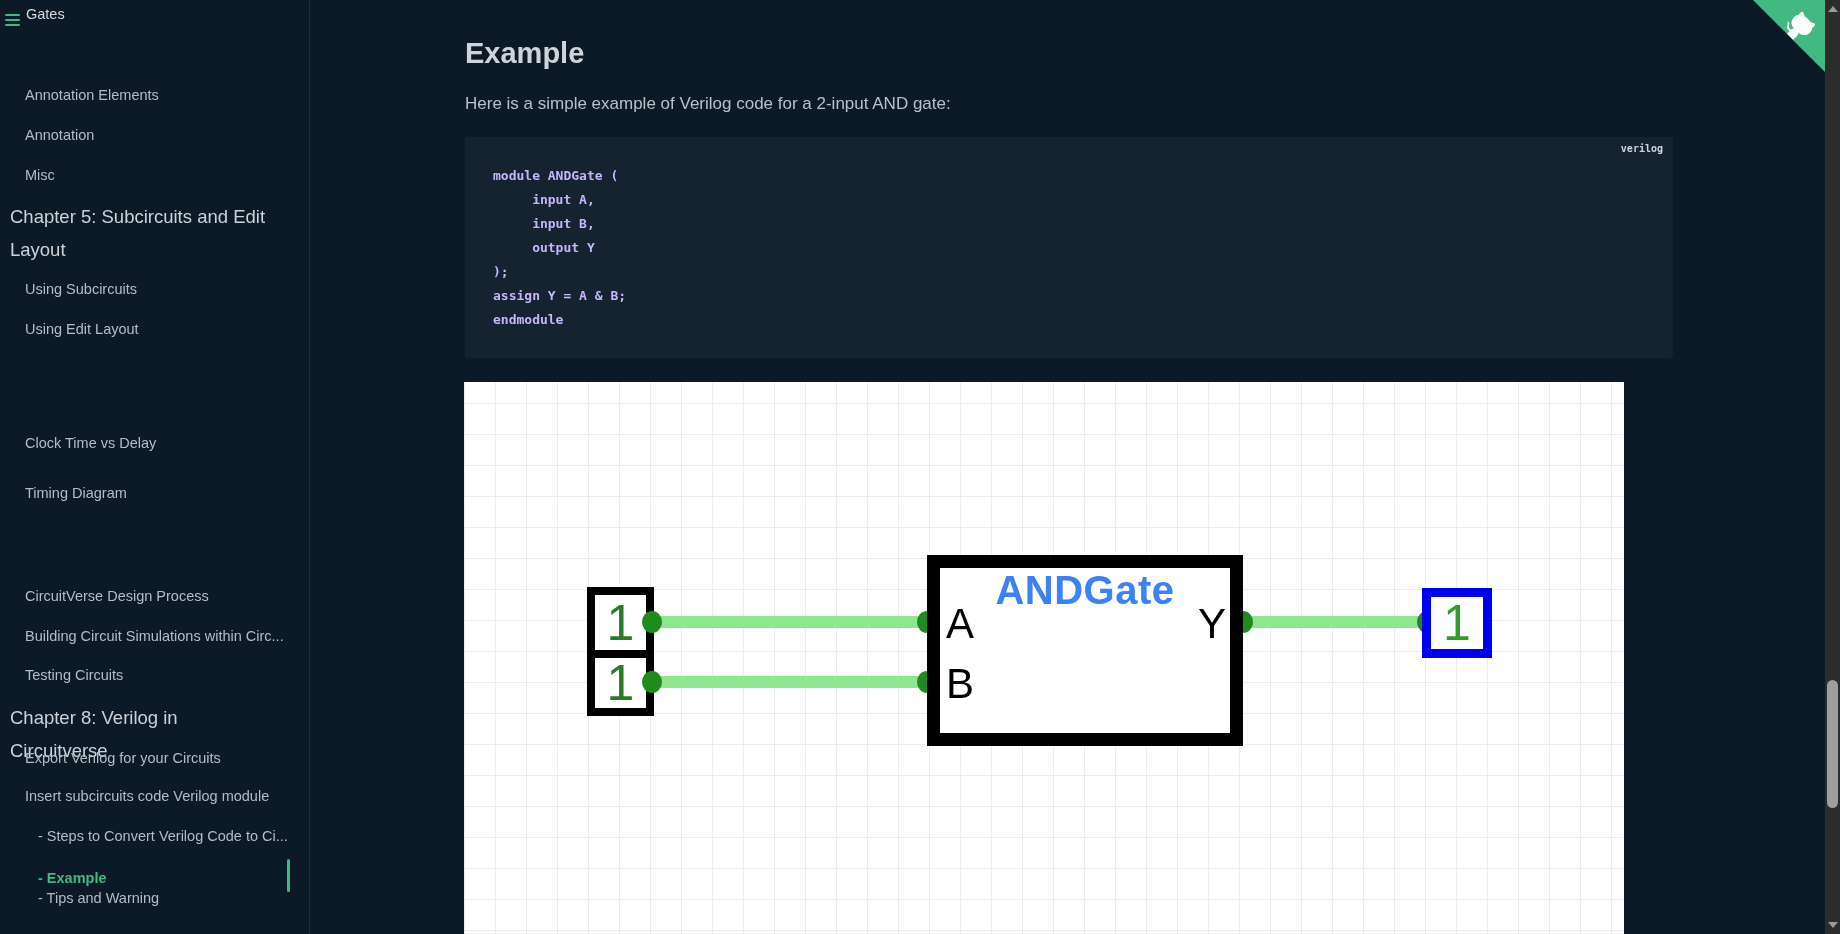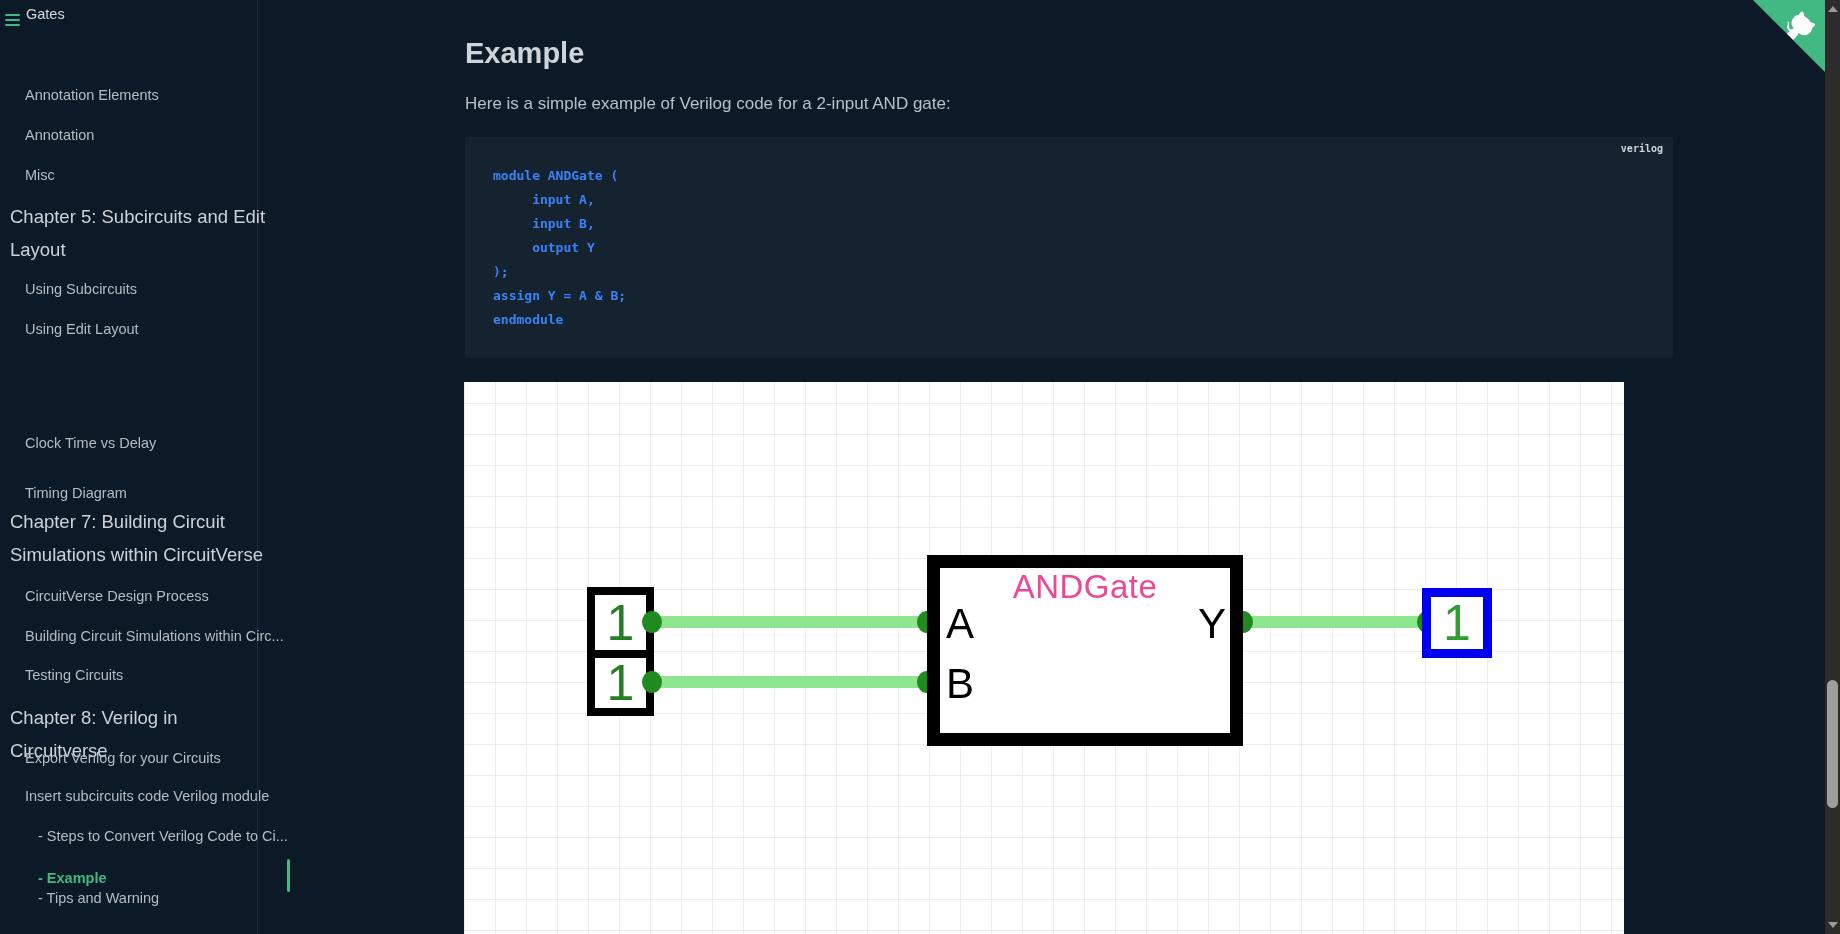--- a/index.html
+++ b/index.html
@@ -1,21 +1,21 @@
 <!DOCTYPE html>
 <html><head>
 <meta charset="utf-8">
 <style>
   * { margin:0; padding:0; box-sizing:border-box; }
   html,body { width:1840px; height:934px; overflow:hidden; background:#0c1a28;
               font-family:"Liberation Sans", sans-serif; }
   #root { position:relative; width:1840px; height:934px; background:#0c1a28; overflow:hidden; }
 
   
-  #sidebar { position:absolute; left:0; top:0; width:258px; height:934px;
+  #sidebar { position:absolute; left:0; top:0; width:310px; height:934px;
              border-right:1px solid #1d2e3e; background:#0c1a28; z-index:5; }
   .hamburger { position:absolute; left:5px; top:14px; width:16px; height:12px; cursor:pointer; }
   .hamburger i { display:block; width:15px; height:2.4px; background:#42b983; margin-bottom:2.4px; border-radius:1px; }
   .side-title { position:absolute; left:26px; top:6px; font-size:14.5px; color:#d6dadd; }
   .searchbox { position:absolute; left:19px; top:39px; width:254px; height:39px;
                border:1px solid #2a3b4b; border-radius:20px; background:transparent;
                color:#c5ccd2; font-size:15px; padding:0 18px 0 23px; outline:none;
                font-family:"Liberation Sans", sans-serif; }
   .searchbox::placeholder { color:#7e8891; }
   .nav-item { position:absolute; left:25px; font-size:14.5px; color:#b5bcc3; line-height:20px;
@@ -29,21 +29,21 @@
                 background:#42b983; border-radius:2px; }
 
   
   #main { position:absolute; left:294px; top:0; width:1531px; height:934px; }
   .page-title { position:absolute; left:171px; top:37px; font-size:29px; font-weight:bold; color:#ced4d9; }
   .intro { position:absolute; left:171px; top:93px; font-size:17px; color:#b8c0c8; line-height:21px; }
 
   .codeblock { position:absolute; left:171px; top:137px; width:1208px; height:221px;
                background:#15222f; border-radius:2px; }
   .codeline { white-space:pre; font-family:"DejaVu Sans Mono", monospace; font-weight:bold;
-              font-size:13px; line-height:24px; color:#3b82f6; }
+              font-size:13px; line-height:24px; color:#c4b5fd; }
   .codelines { position:absolute; left:28px; top:27px; }
   .lang-badge { position:absolute; right:10px; top:6px; font-family:"DejaVu Sans Mono", monospace;
                 font-weight:bold; font-size:10px; color:#ccd3d9; }
 
   
   .canvas { position:absolute; left:170px; top:382px; width:1160px; height:552px; background:#ffffff;
             background-image:
               linear-gradient(to right, #ededed 1px, transparent 1px),
               linear-gradient(to bottom, #ededed 1px, transparent 1px);
             background-size:31px 31px; background-position:0px 21px; overflow:hidden; }
@@ -51,21 +51,21 @@
   .node { position:absolute; width:20px; height:22px; border-radius:50%; background:#1f8b1f; }
   .inputbox { position:absolute; left:123px; top:205px; width:67px; height:129px; background:#000; cursor:pointer; }
   .incell { position:absolute; left:8px; width:51px; background:#fff; display:flex;
             align-items:center; justify-content:center; }
   .cell-a { top:8px; height:55px; }
   .cell-b { top:71px; height:50px; }
   .bitval { font-size:50px; color:#267d26; line-height:1; }
   .gate { position:absolute; left:463px; top:173px; width:316px; height:191px;
           border:13px solid #000; background:#fff; cursor:pointer; }
   .gate-title { position:absolute; left:50%; top:0px; transform:translateX(-50%);
-                font-size:33px; font-weight:400; color:#ec4899; letter-spacing:0.5px; white-space:nowrap; }
+                font-size:40px; font-weight:700; color:#3b82f6; letter-spacing:0.5px; white-space:nowrap; }
   .port-label { position:absolute; transform:translate(-50%,-50%); font-size:42px; font-weight:300; color:#000; }
   .outbox { position:absolute; left:958px; top:206px; width:70px; height:70px;
             border:9px solid #0000f0; background:#fff; display:flex; align-items:center;
             justify-content:center; cursor:pointer; }
   .outval { font-size:50px; color:#2f9e2f; line-height:1; }
 
   
   .github-corner { position:absolute; top:0; right:15px; width:72px; height:72px; z-index:9; cursor:pointer; }
   .github-corner svg { fill:#42b983; color:#ffffff; position:absolute; top:0; right:0; }
 
@@ -95,21 +95,20 @@
     <div class="nav-item" style="top:125px">Annotation</div>
     <div class="nav-item" style="top:165px">Misc</div>
 
     <div class="nav-chapter" style="top:200px">Chapter 5: Subcircuits and Edit Layout</div>
     <div class="nav-item" style="top:279px">Using Subcircuits</div>
     <div class="nav-item" style="top:319px">Using Edit Layout</div>
 
     <div class="nav-item" style="top:433px">Clock Time vs Delay</div>
     <div class="nav-item" style="top:483px">Timing Diagram</div>
 
-    <div class="nav-chapter" style="top:505px">Chapter 7: Building Circuit Simulations within CircuitVerse</div>
     <div class="nav-item" style="top:586px">CircuitVerse Design Process</div>
     <div class="nav-item" style="top:626px">Building Circuit Simulations within Circ...</div>
     <div class="nav-item" style="top:665px">Testing Circuits</div>
 
     <div class="nav-chapter" style="top:701px">Chapter 8: Verilog in Circuitverse</div>
     <div class="nav-item" style="top:748px">Export Verilog for your Circuits</div>
     <div class="nav-item" style="top:786px">Insert subcircuits code Verilog module</div>
     <div class="nav-sub" style="top:826px">- Steps to Convert Verilog Code to Ci...</div>
     <div class="nav-sub nav-active" style="top:868px">- Example</div>
     <div class="nav-sub" style="top:888px">- Tips and Warning</div>

